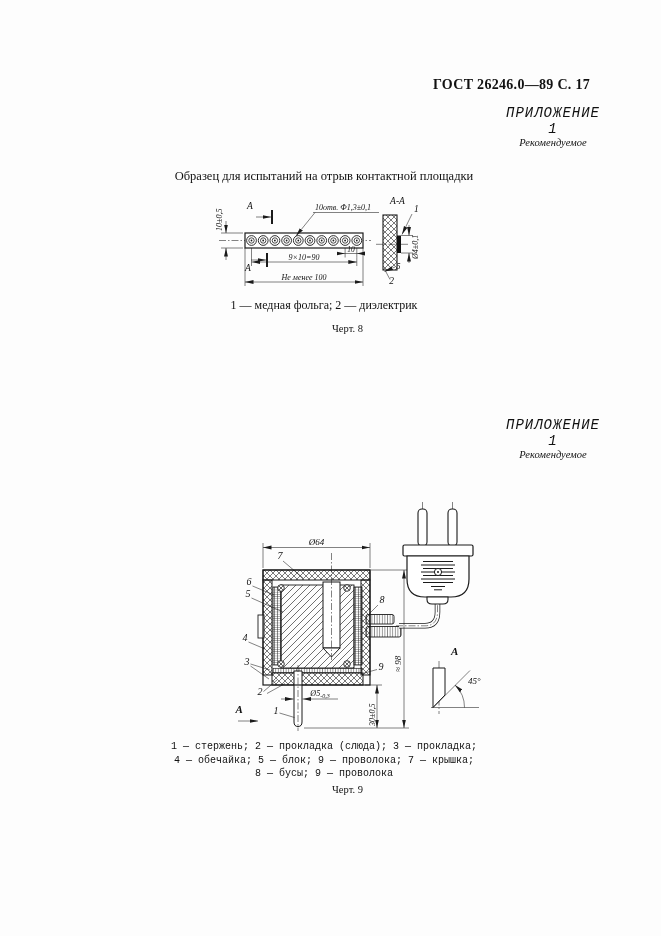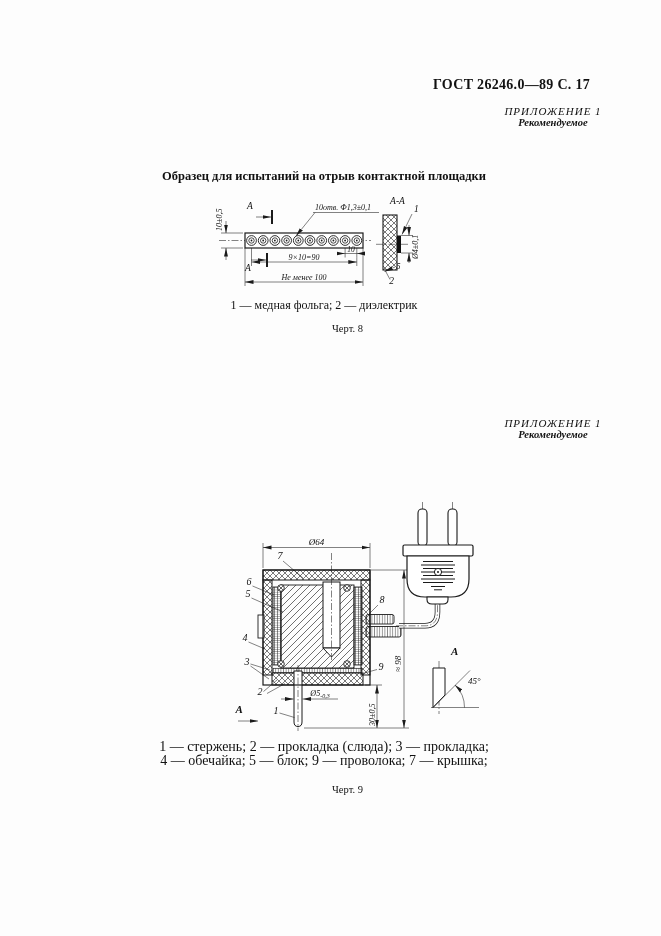--- a/index.html
+++ b/index.html
@@ -1,27 +1,27 @@
 <!DOCTYPE html>
 <html><head>
 <meta charset="utf-8">
 <style>
   html,body{margin:0;padding:0;background:#fdfdfd;}
   .page{position:relative;width:648px;height:936px;background:#fdfdfd;overflow:hidden;
         font-family:"Liberation Serif",serif;color:#111;}
   .hdr{position:absolute;top:77px;right:58px;font-weight:bold;font-size:14px;letter-spacing:.3px;}
   .appendix{position:absolute;left:498px;width:110px;text-align:center;font-style:italic;}
-  .appendix .at{font-size:11px;letter-spacing:1px;}
-  .appendix .as{font-size:10.5px;font-weight:bold;}
+  .appendix .at{font-size:14px;letter-spacing:1px;font-family:Liberation Mono, monospace;}
+  .appendix .as{font-size:10.5px;}
   .a1{top:105px;} .a2{top:417px;}
-  .figtitle{position:absolute;left:0;right:0;text-align:center;font-weight:bold;font-size:12.5px;}
+  .figtitle{position:absolute;left:0;right:0;text-align:center;font-weight:normal;font-size:12.5px;}
   .t8{top:169px;} .t9{top:470px;}
   .legend{position:absolute;left:0;right:0;text-align:center;}
   .l8{top:298px;font-size:12px;}
-  .l9{top:740px;font-size:14px;line-height:13.5px;}
+  .l9{top:740px;font-size:10px;line-height:13.5px;font-family:Liberation Mono, monospace;}
   .caption{position:absolute;left:0;right:0;text-align:center;font-size:10.5px;padding-left:47px;}
   .c8{top:323px;} .c9{top:784px;text-align:center;}
   svg{position:absolute;overflow:visible;}
   .f8{left:205px;top:190px;} .f9{left:225px;top:495px;}
   svg text{fill:#111;}
   .dim{font:italic 8px "Liberation Serif",serif;}
   .dim7{font:italic 7.5px "Liberation Serif",serif;}
   .dim9{font:italic 9px "Liberation Serif",serif;}
   .co{font:italic 9.5px "Liberation Serif",serif;}
   .co9{font:italic 10px "Liberation Serif",serif;}
@@ -284,16 +284,17 @@
       <line class="ln" x1="206" y1="212.5" x2="254" y2="212.5"></line>
       <line class="ln" x1="208" y1="212.5" x2="245" y2="175.5"></line>
       <path class="ln" d="M239.5,212.5 A31,31 0 0 0 230,190" marker-end="url(#ar9)"></path>
       <text class="dim9" x="243" y="189">45°</text>
     </g>
   </svg>
 
   <div class="legend l9">
     <div>1 — стержень; 2 — прокладка (слюда); 3 — прокладка;</div>
     <div>4 — обечайка; 5 — блок; 9 — проволока; 7 — крышка;</div>
+    <div>8 — бусы; 9 — проволока</div>
   </div>
   <div class="caption c9">Черт. 9</div>
 
 </div>
 
 </body></html>

